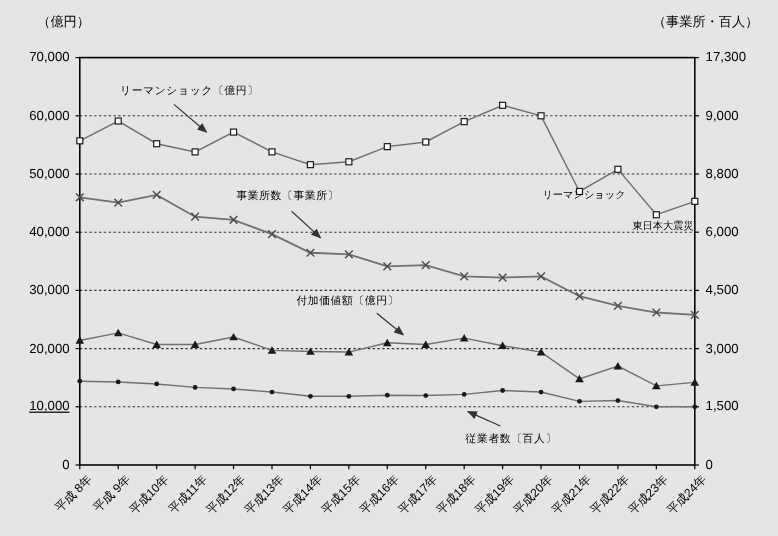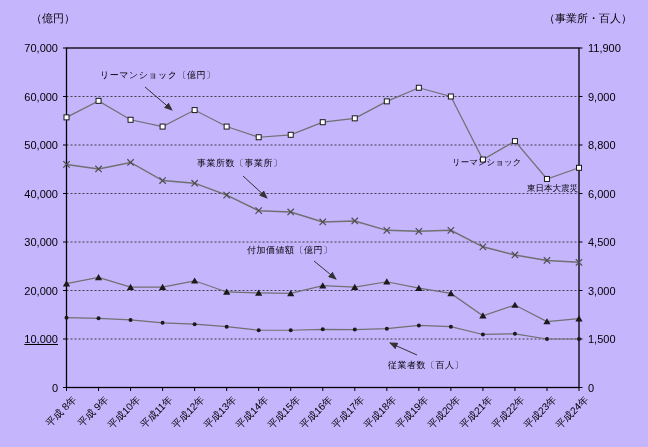--- a/index.html
+++ b/index.html
@@ -1,16 +1,16 @@
 <!DOCTYPE html>
 <html><head>
 <meta charset="utf-8">
 <style>
   html,body{margin:0;padding:0;background:#fff;}
-  .canvas{position:relative;width:648px;height:447px;background:#c4b5fd;overflow:hidden;
+  .canvas{position:relative;width:648px;height:447px;background:#e5e5e5;overflow:hidden;
           font-family:"Liberation Sans","DejaVu Sans",sans-serif;color:#000;}
   .unit-label{position:absolute;font-size:11px;white-space:nowrap;}
   #unit-left{left:31px;top:11px;}
   #unit-right{left:516px;top:11px;width:116px;text-align:right;}
   .ytick{position:absolute;font-size:11px;line-height:12px;white-space:nowrap;}
   .ytick.left{left:0;width:58px;text-align:right;}
   .ytick.right{left:588px;text-align:left;}
   .xlabel{position:absolute;font-size:10px;white-space:nowrap;
           transform-origin:100% 0;transform:translate(-100%,0) rotate(-45deg);}
   .slabel{position:absolute;font-size:9px;white-space:nowrap;letter-spacing:0.5px;}
@@ -176,21 +176,21 @@
       <span class="ytick left" style="top: 139px;">50,000</span>
       <span class="ytick left" style="top: 90.5px;">60,000</span>
       <span class="ytick left" style="top: 42px;">70,000</span>
       <span class="ytick right" style="top: 381.5px;">0</span>
       <span class="ytick right" style="top: 333px;">1,500</span>
       <span class="ytick right" style="top: 284.5px;">3,000</span>
       <span class="ytick right" style="top: 236px;">4,500</span>
       <span class="ytick right" style="top: 187.5px;">6,000</span>
       <span class="ytick right" style="top: 139px;">8,800</span>
       <span class="ytick right" style="top: 90.5px;">9,000</span>
-      <span class="ytick right" style="top: 42px;">11,900</span>
+      <span class="ytick right" style="top: 42px;">17,300</span>
     </div>
   <div id="xlabels">
       <span class="xlabel" style="left: 69.5px; top: 393px;">平成 8年</span>
       <span class="xlabel" style="left: 101.531px; top: 393px;">平成 9年</span>
       <span class="xlabel" style="left: 133.562px; top: 393px;">平成10年</span>
       <span class="xlabel" style="left: 165.594px; top: 393px;">平成11年</span>
       <span class="xlabel" style="left: 197.625px; top: 393px;">平成12年</span>
       <span class="xlabel" style="left: 229.656px; top: 393px;">平成13年</span>
       <span class="xlabel" style="left: 261.688px; top: 393px;">平成14年</span>
       <span class="xlabel" style="left: 293.719px; top: 393px;">平成15年</span>

